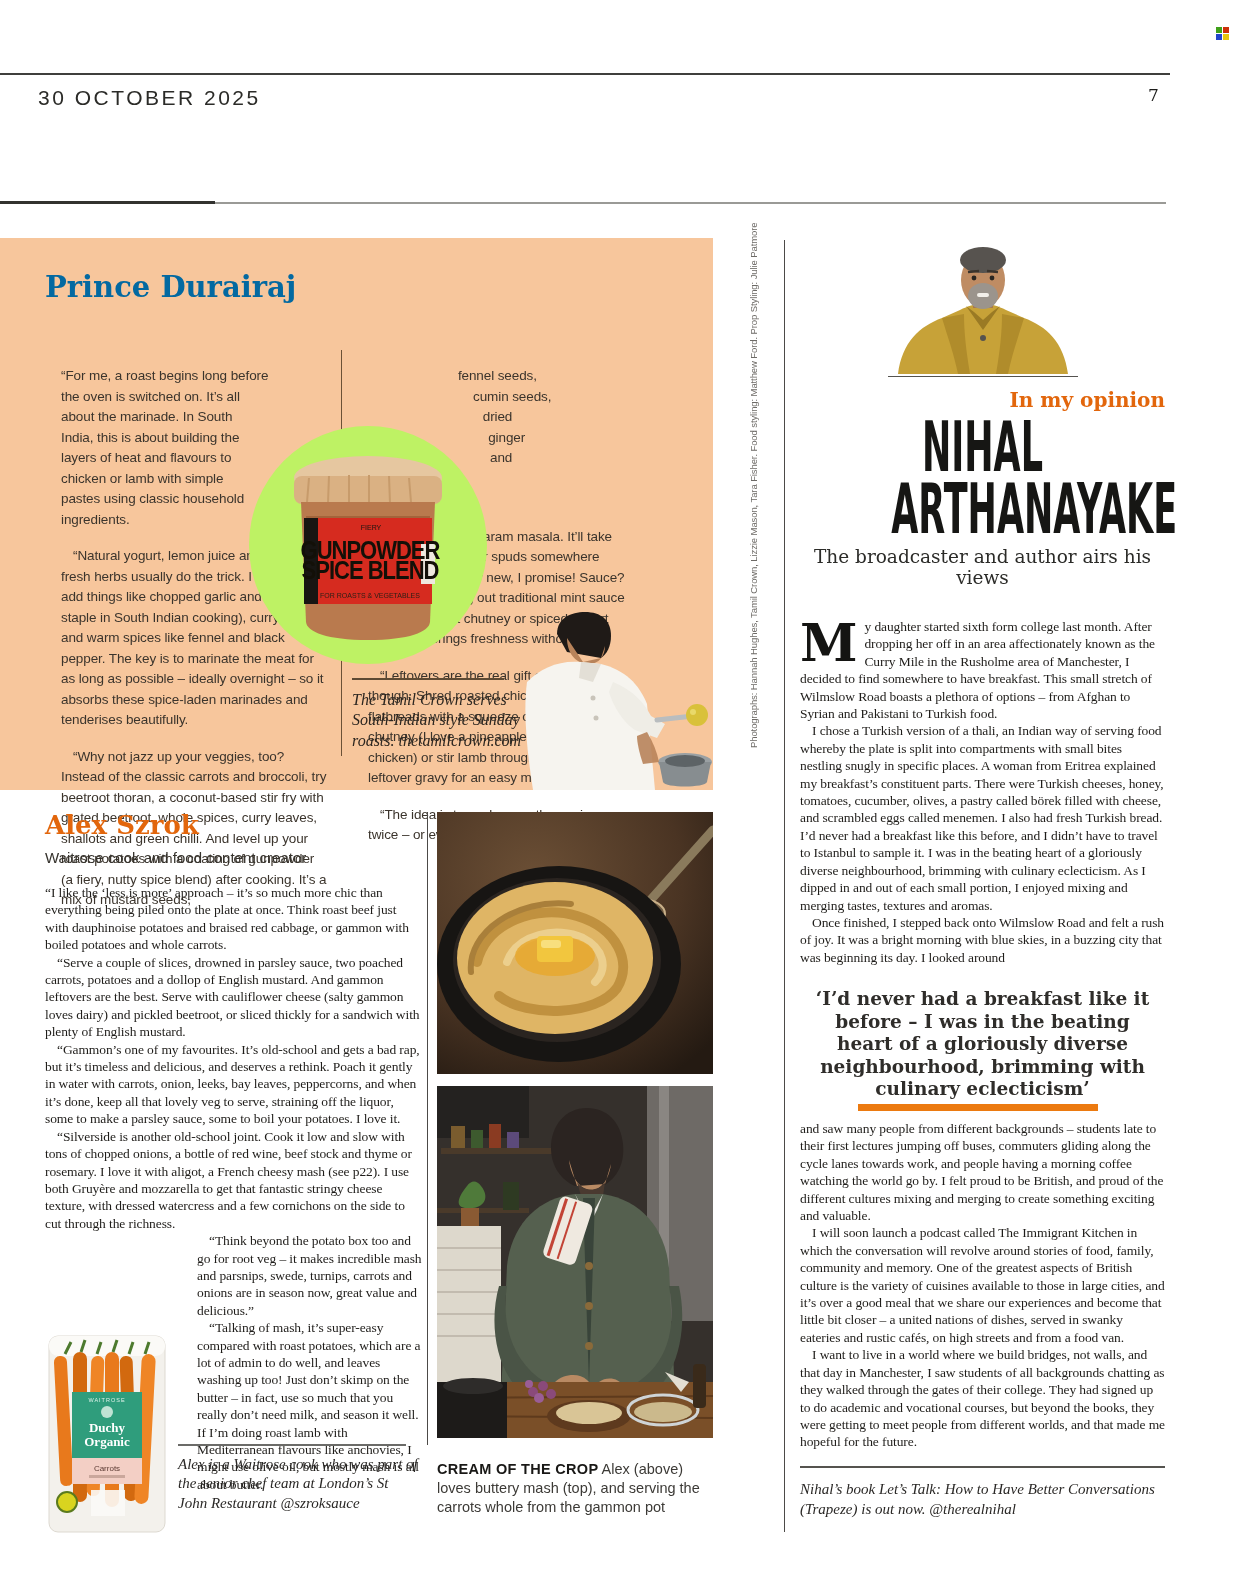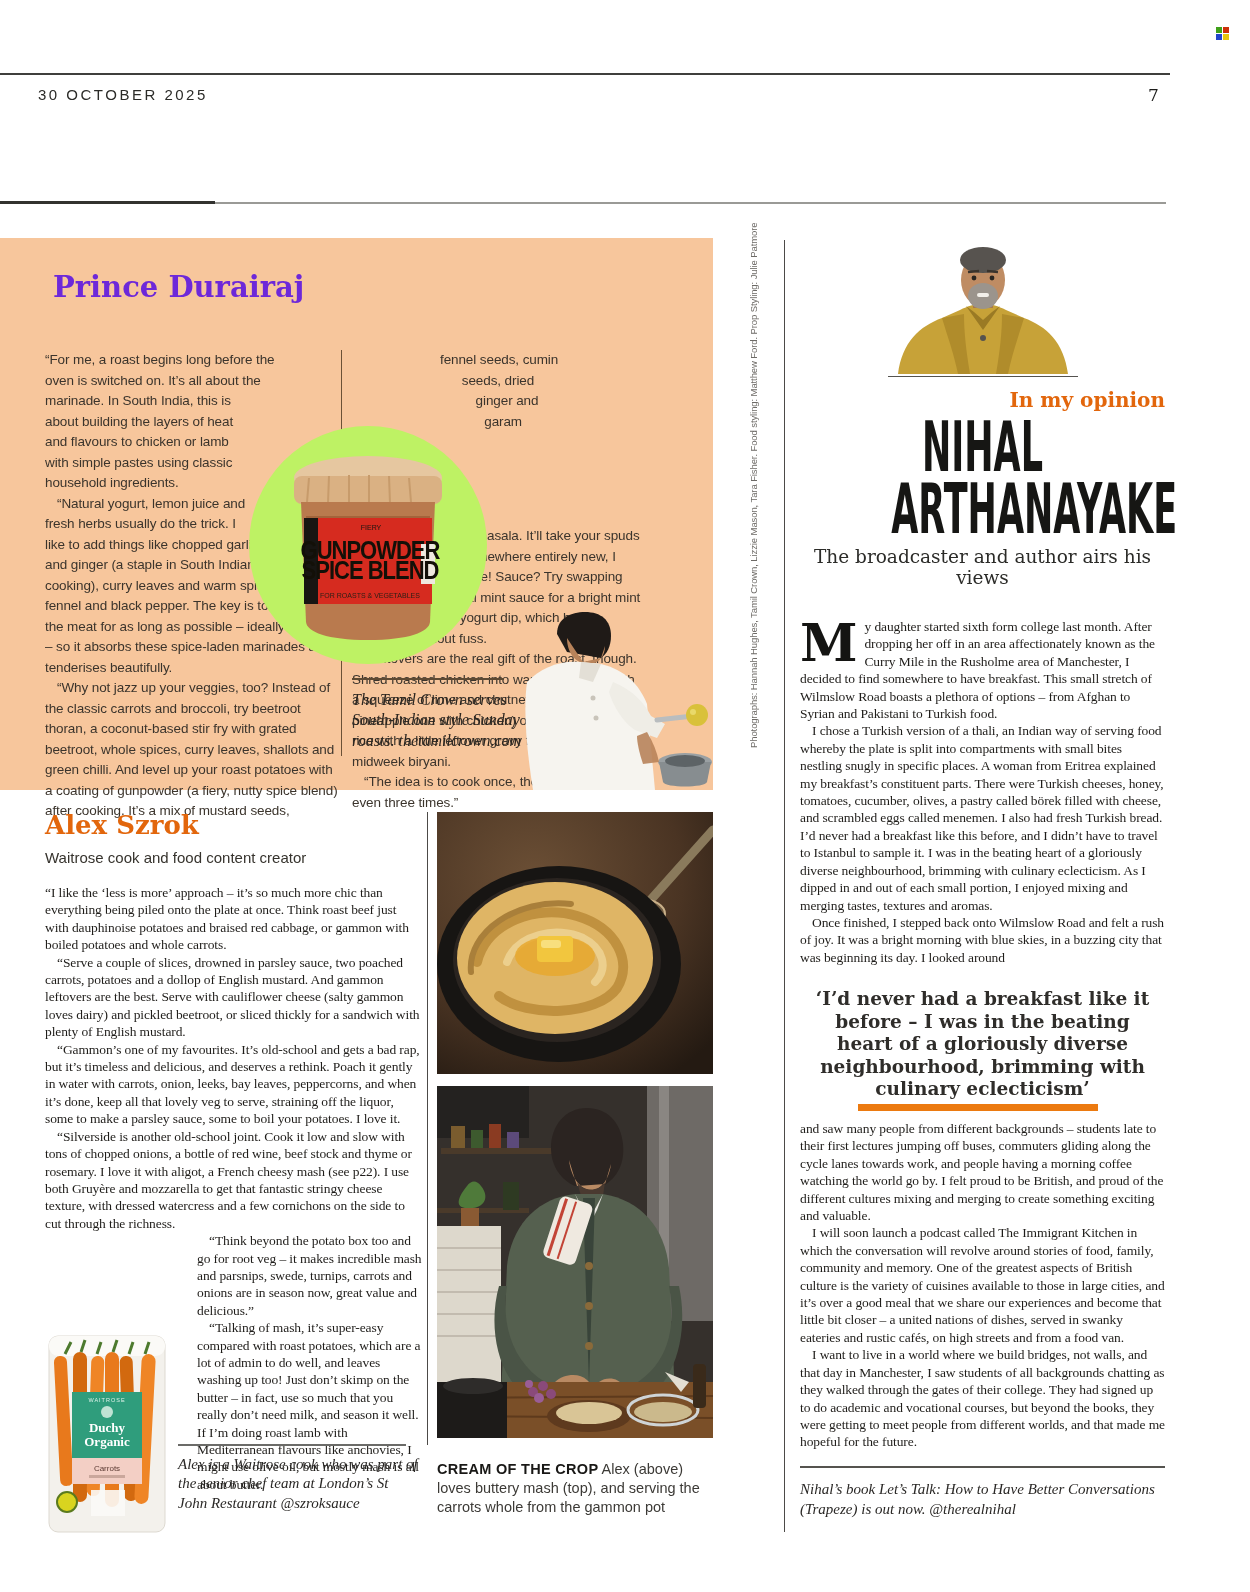--- a/index.html
+++ b/index.html
@@ -1,36 +1,36 @@
 <!DOCTYPE html>
 <html><head>
 <meta charset="utf-8">
 <style>
   html,body{margin:0;padding:0;background:#fff;}
   .page{position:relative;width:1250px;height:1592px;background:#ffffff;overflow:hidden;
         font-family:"Liberation Sans",sans-serif;color:#1f1d1a;}
   
   .top-rule{position:absolute;left:0;top:73px;width:1170px;height:2px;background:#3f3f3c;}
-  .date{position:absolute;left:38px;top:86px;font-size:15px;letter-spacing:2.5px;color:#2b2b28;}
+  .date{position:absolute;left:38px;top:86px;font-size:21px;letter-spacing:2.5px;color:#2b2b28;}
   .pageno{position:absolute;left:1148px;top:85px;font-family:"DejaVu Serif",serif;font-size:17px;color:#1c1c1a;}
   .color-grid{position:absolute;left:1216px;top:27px;width:13px;height:13px;display:grid;
               grid-template-columns:6px 6px;grid-template-rows:6px 6px;gap:1px;}
   .color-grid i{display:block;}
   .mid-rule{position:absolute;left:0;top:202px;width:1166px;height:2px;background:#9a9a96;}
   .mid-rule-dark{position:absolute;left:0;top:201px;width:215px;height:3px;background:#32322f;}
   
   .peach{position:absolute;left:0;top:238px;width:713px;height:552px;background:#f7c69c;}
   .p-name{position:absolute;left:45px;top:32px;font-family:"DejaVu Serif",serif;font-weight:bold;
-          font-size:29px;color:#6d28d9;margin-left:8px;}
+          font-size:29px;color:#0369a1;}
   .p-role{position:absolute;left:45px;top:76px;font-size:15px;color:#36332d;}
   .p-coldiv{position:absolute;left:341px;top:112px;width:1px;height:406px;background:#6b5136;}
   .p-col{position:absolute;top:112px;font-size:13.5px;line-height:20.5px;letter-spacing:-0.1px;color:#3b342c;}
   .p-col1{left:45px;width:298px;}
   .p-col2{left:352px;width:290px;}
-  .p-col p{margin:0;}
+  .p-col p{margin:16px;}
   .ind{text-indent:12px;}
   .sp-c1{float:right;width:96px;height:242px;margin-top:76px;shape-outside:circle(122px at 121px 119px);}
   .sp-c2{float:left;width:140px;height:242px;margin-top:76px;shape-outside:circle(122px at 16px 119px);}
   .sp-chef{float:right;width:140px;height:150px;margin-top:26px;
            shape-outside:polygon(55% 0,100% 0,100% 100%,0 100%);}
   .jar-circle{position:absolute;left:249px;top:188px;width:238px;height:238px;border-radius:50%;
               background:#bef264;overflow:hidden;}
   .chef-svg{position:absolute;left:497px;top:374px;}
   .tamil-note{position:absolute;left:352px;top:440px;width:170px;}
   .tamil-rule{width:152px;height:1.5px;background:#5e4a33;margin-bottom:10px;}

